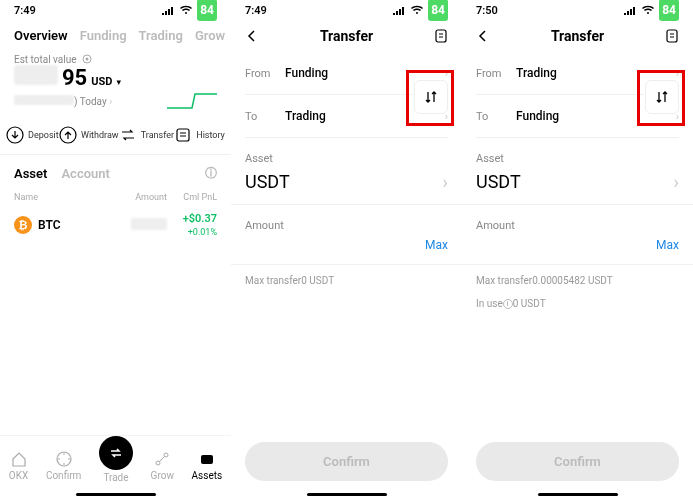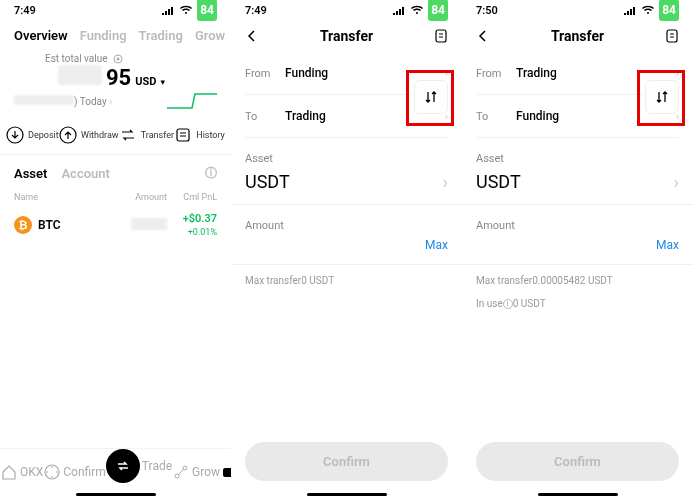--- a/index.html
+++ b/index.html
@@ -4,22 +4,22 @@
 <style>
   * { box-sizing: border-box; margin: 0; padding: 0; font-family: -apple-system, BlinkMacSystemFont, "Segoe UI", Roboto, Helvetica, Arial, sans-serif; }
   body { background: #fff; width: 693px; height: 500px; display: flex; overflow: hidden; }
   .phone { width: 231px; height: 500px; background: #fff; display: flex; flex-direction: column; position: relative; }
   .status-bar { height: 20px; display: flex; justify-content: space-between; align-items: center; padding: 0 14px; font-size: 11px; font-weight: 600; }
   .status-right { display: flex; align-items: center; gap: 4px; }
   .battery-badge { background: #4cd964; color: #fff; border-radius: 3px; padding: 4px 3px; font-size: 12px; font-weight: 700; }
   .top-tabs { display: flex; gap: 12px; padding: 8px 14px 6px; font-size: 13px; font-weight: 600; }
   .top-tab { color: #bbb; cursor: pointer; }
   .top-tab.active { color: #000; }
-  .est-row { padding: 4px 14px 0; font-size: 10px; color: #888; display: flex; align-items: flex-start; gap: 4px; margin-left: 31px; }
-  .value-row { padding: 0 14px; display: flex; align-items: baseline; gap: 4px; margin-left: 44px; }
+  .est-row { padding: 4px 14px 0; font-size: 10px; color: #888; display: flex; align-items: center; gap: 4px; }
+  .value-row { padding: 0 14px; display: flex; align-items: baseline; gap: 4px; }
   .value-row .big { font-size: 22px; font-weight: 700; }
   .value-row .unit { font-size: 11px; font-weight: 700; }
   .value-row .blur { display:inline-block; width:44px; height:20px; background:#eee; border-radius:3px; filter:blur(1px);}
   .sub-row { padding: 0 14px 6px; font-size: 10px; color: #888; display:flex; align-items:center; justify-content:space-between;}
   .sub-row .blur2 { display:inline-block; width:60px; height:10px; background:#eee; border-radius:2px; filter:blur(1px);}
   .spark { width:50px; height:22px; }
   .actions { display: flex; justify-content: space-around; padding: 8px 6px 10px; border-bottom: 1px solid #f0f0f0; }
   .action { display: flex; align-items: center; gap: 4px; font-size: 9px; color: #333; cursor: pointer; }
   .action .ic { width: 18px; height: 18px; display:flex; align-items:center; justify-content:center; }
   .asset-tabs { display: flex; gap: 14px; padding: 10px 14px 4px; font-size: 13px; font-weight: 600; align-items:center; }
@@ -31,21 +31,21 @@
   .list-head span:nth-child(2){width:50px; text-align:right;}
   .list-head span:nth-child(3){width:50px; text-align:right;}
   .asset-row { display:flex; align-items:center; padding:8px 14px; font-size:12px; }
   .asset-row .nm { flex:1; display:flex; align-items:center; gap:6px; font-weight:600;}
   .coin-ic { width:18px; height:18px; border-radius:50%; background:#f7931a; color:#fff; display:flex; align-items:center;justify-content:center; font-size:11px; font-weight:700;}
   .asset-row .amt { width:50px; text-align:right;}
   .asset-row .amt .blur3 { display:inline-block; width:36px; height:12px; background:#eee; filter:blur(1px); border-radius:2px;}
   .asset-row .pnl { width:50px; text-align:right; color:#0bbf64; font-size:11px; font-weight:600;}
   .asset-row .pnl .sub { font-size:9px; font-weight:400;}
   .bottom-nav { margin-top:auto; display:flex; justify-content:space-around; align-items:center; padding:6px 0 2px; border-top:1px solid #f3f3f3; }
-  .nav-item { display:flex; flex-direction:row; align-items:center; font-size:12px; color:#aaa; gap:2px; cursor:pointer;}
+  .nav-item { display:flex; flex-direction:column; align-items:center; font-size:10px; color:#aaa; gap:2px; cursor:pointer;}
   .nav-item.center { position:relative; top:-6px;}
   .nav-item.center .circ { width:34px; height:34px; border-radius:50%; background:#000; color:#fff; display:flex; align-items:center;justify-content:center;}
   .nav-item.active { color:#000;justify-content:center; }
   .home-ind { width:80px; height:3px; background:#000; border-radius:2px; margin:2px auto 4px;}
   
   .tr-header { display:flex; align-items:center; justify-content:space-between; padding:8px 14px; }
   .tr-title { font-size:14px; font-weight:700; }
   .field-block { padding:0 14px; position:relative;}
   .fld { display:flex; align-items:center; padding:14px 0; border-bottom:1px solid #f0f0f0; font-size:12px;}
   .fld .lbl { width:40px; color:#888; font-size:11px;}

